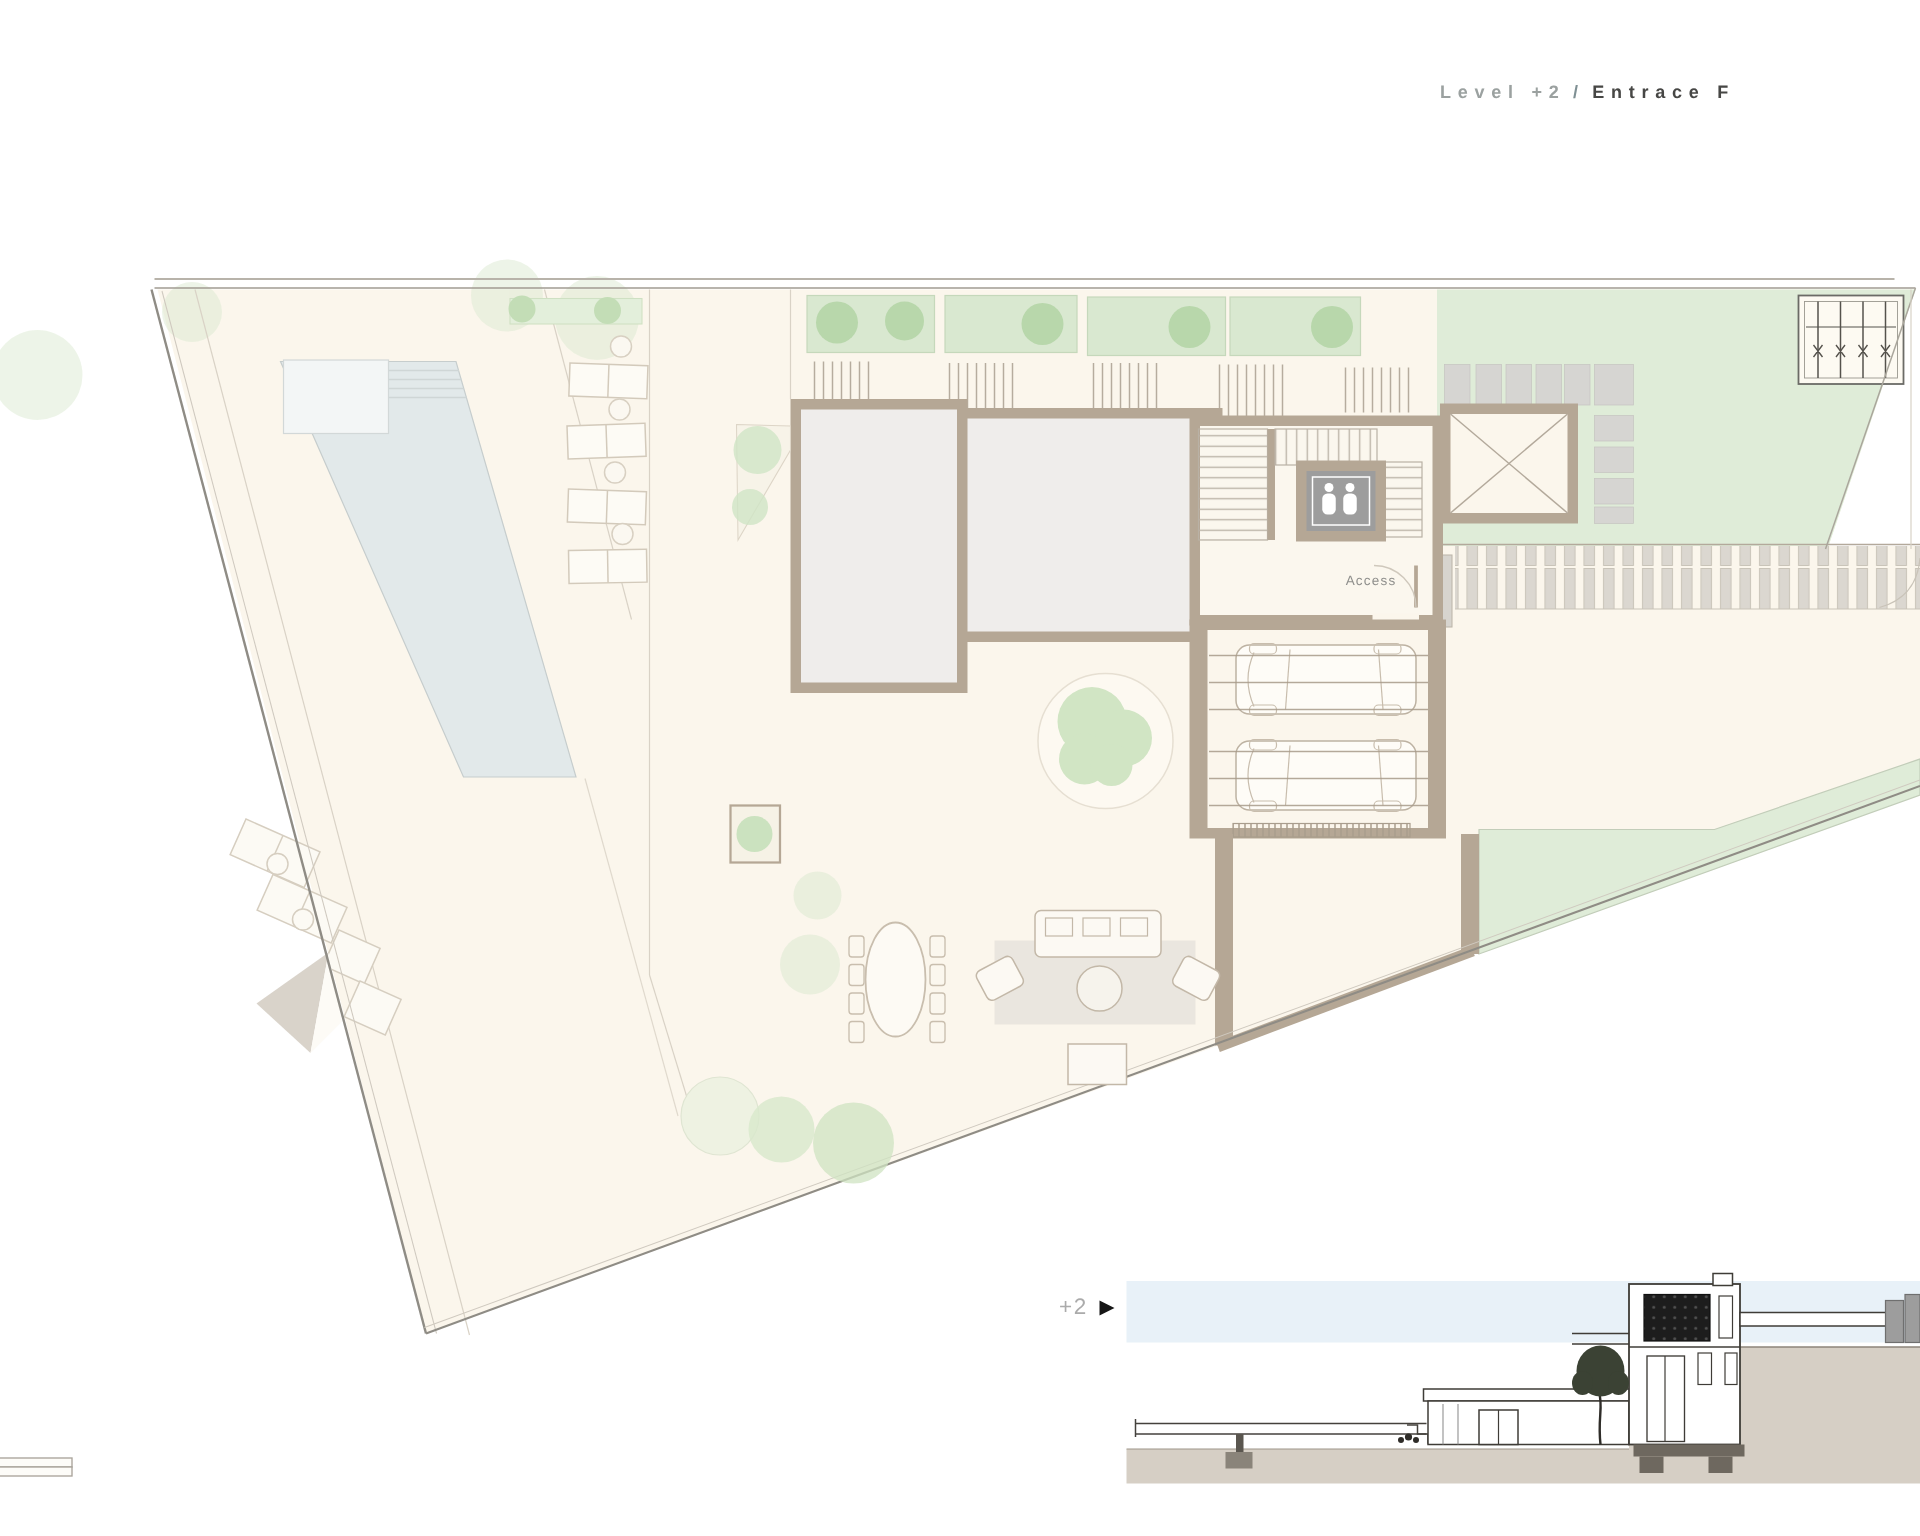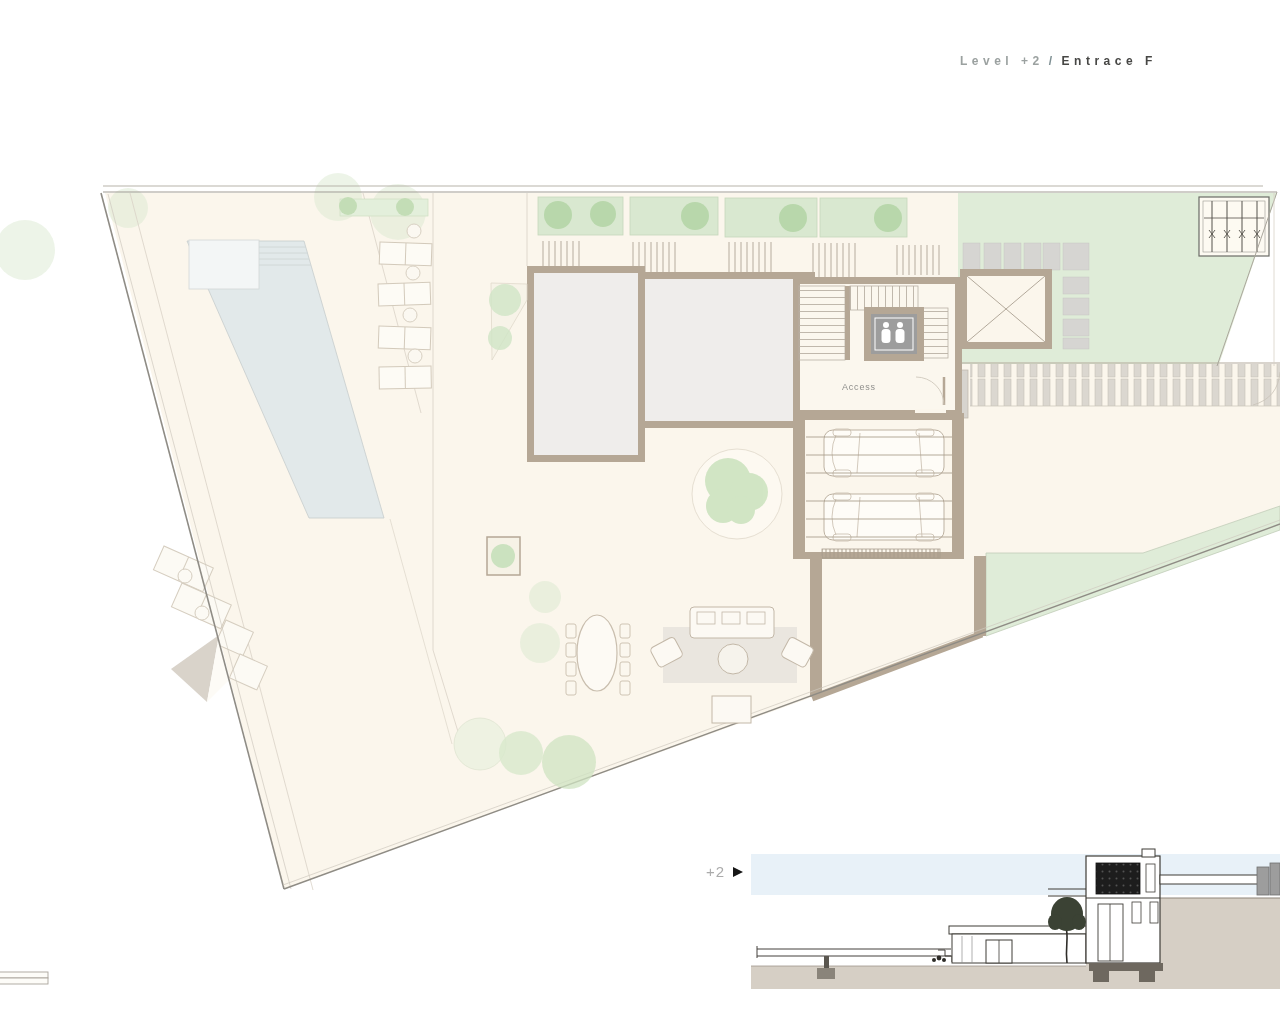--- a/index.html
+++ b/index.html
@@ -4,21 +4,21 @@
 <style>
   html,body{margin:0;padding:0;background:#fff;}
   #page{position:relative;width:1280px;height:1024px;background:#ffffff;overflow:hidden;
         font-family:"Liberation Sans",sans-serif;}
   svg{position:absolute;top:0;left:0;}
   .lbl{position:absolute;white-space:nowrap;}
   #title{left:960px;top:54px;width:264px;overflow:hidden;font-size:12px;letter-spacing:4.5px;font-weight:700;}
   #title .lv{color:#9ba1a0;}
   #title .sep{color:#7f9094;padding:0 5px;}
   #title .fl{color:#474745;}
-  #access-label{left:842px;top:382px;width:72px;font-size:9px;letter-spacing:.8px;color:#8f8f8c;}
+  #access-label{left:878px;top:382px;width:72px;text-align:center;font-size:9px;letter-spacing:.8px;color:#8f8f8c;}
   #marker{left:706px;top:863px;font-size:15px;letter-spacing:1px;color:#ababab;display:flex;align-items:center;}
   .tri{display:inline-block;width:0;height:0;border-left:10px solid #161616;
        border-top:5.5px solid transparent;border-bottom:5.5px solid transparent;margin-left:8px;}
 </style>
 </head>
 <body>
 
 <div id="page">
 
 <svg width="1280" height="1024" viewBox="0 0 1280 1024">

